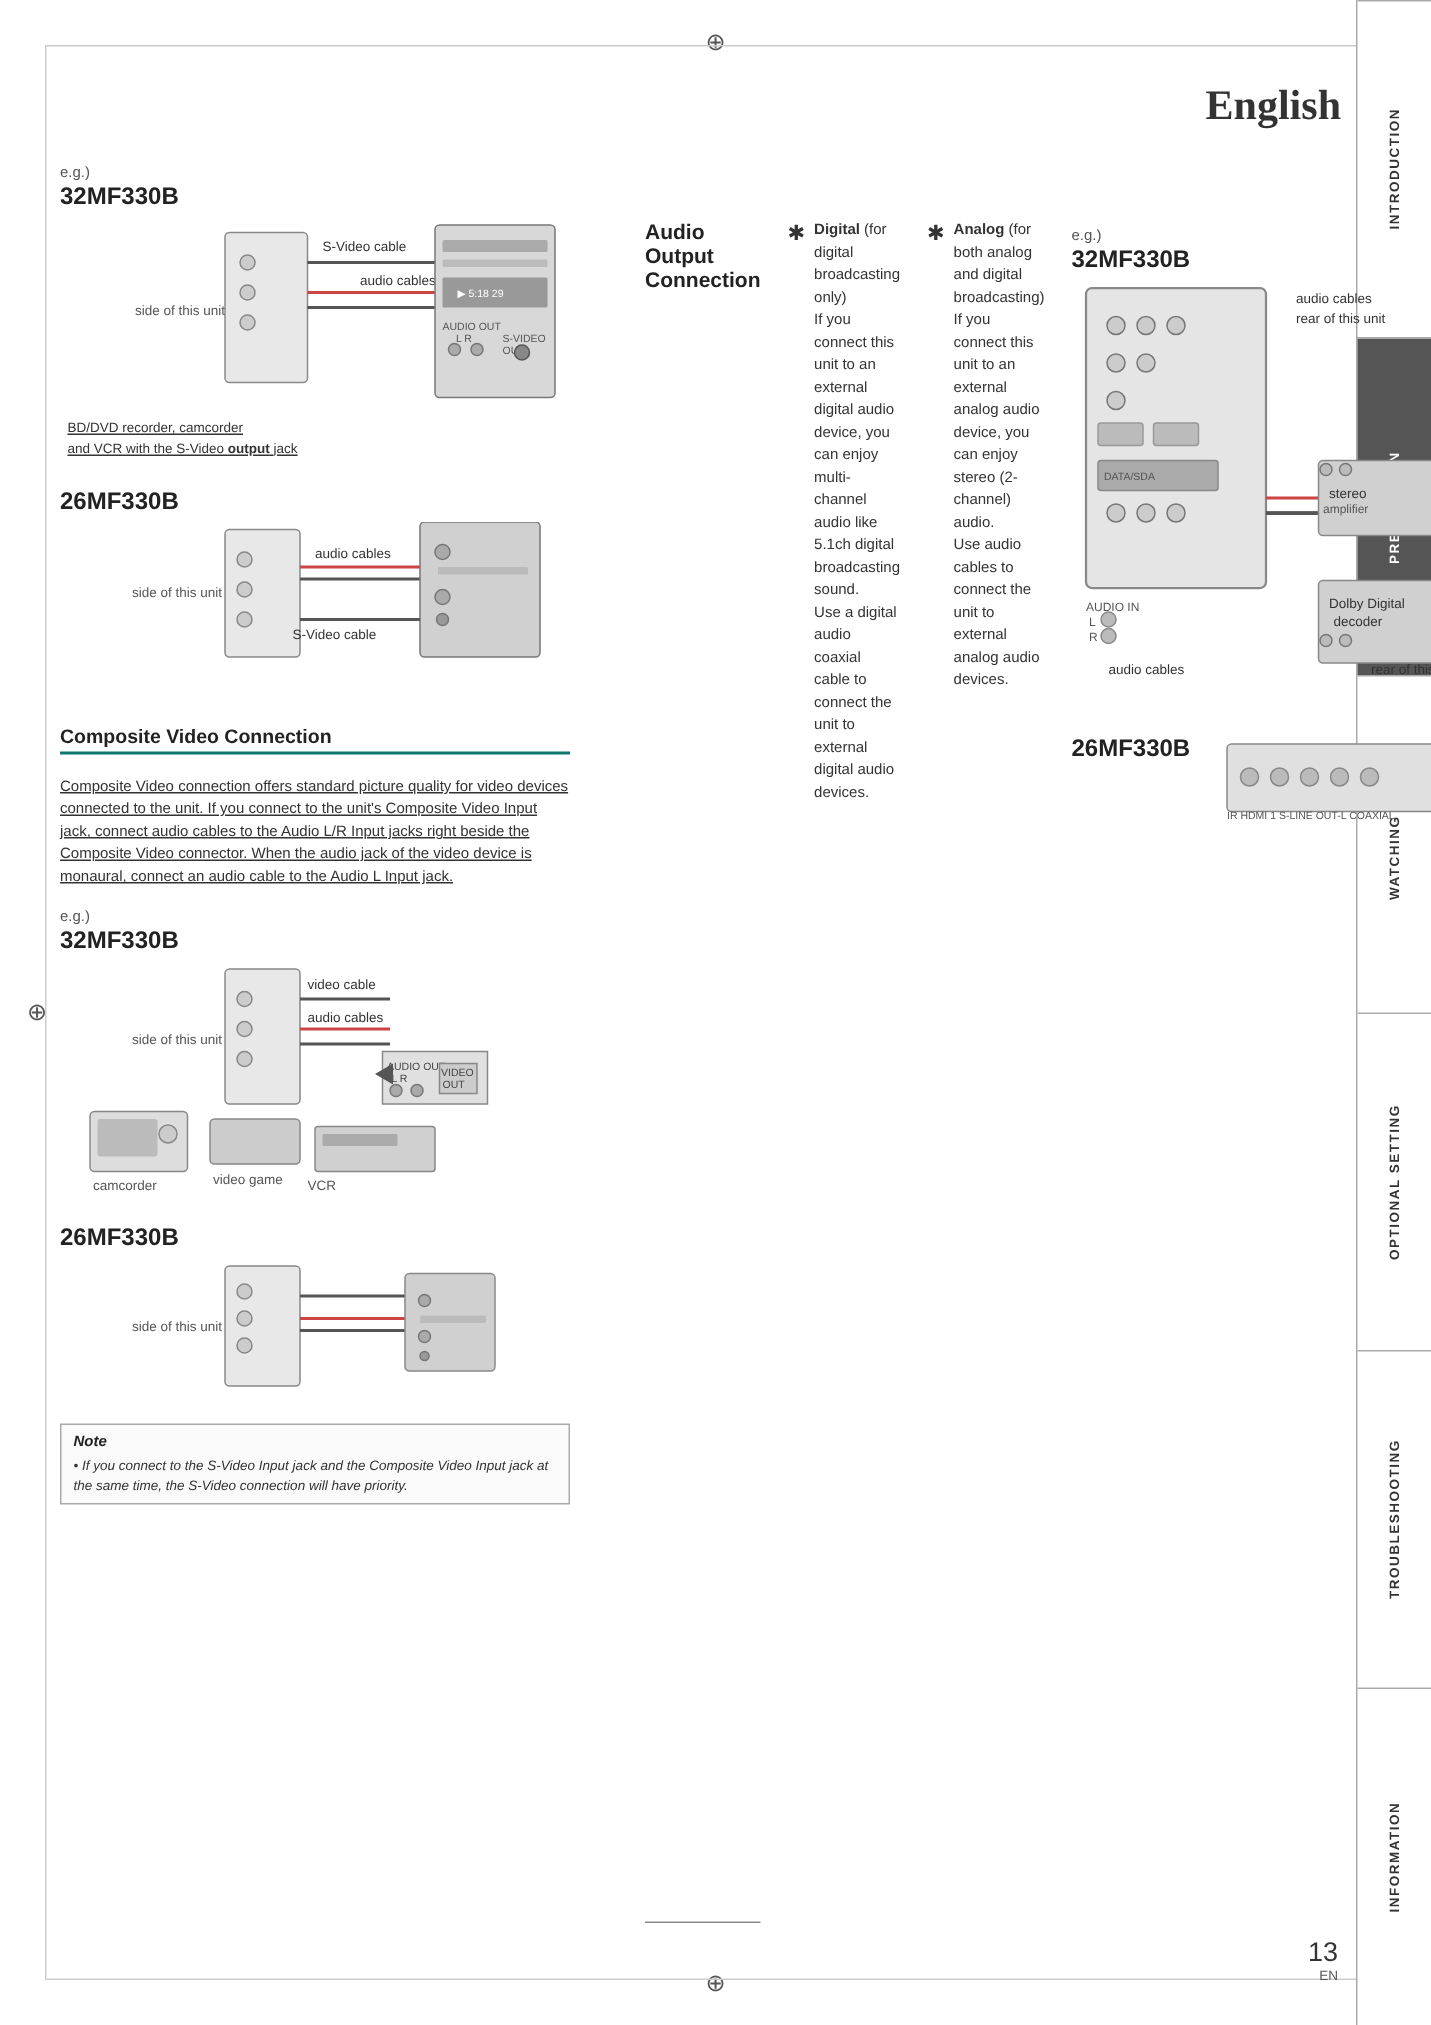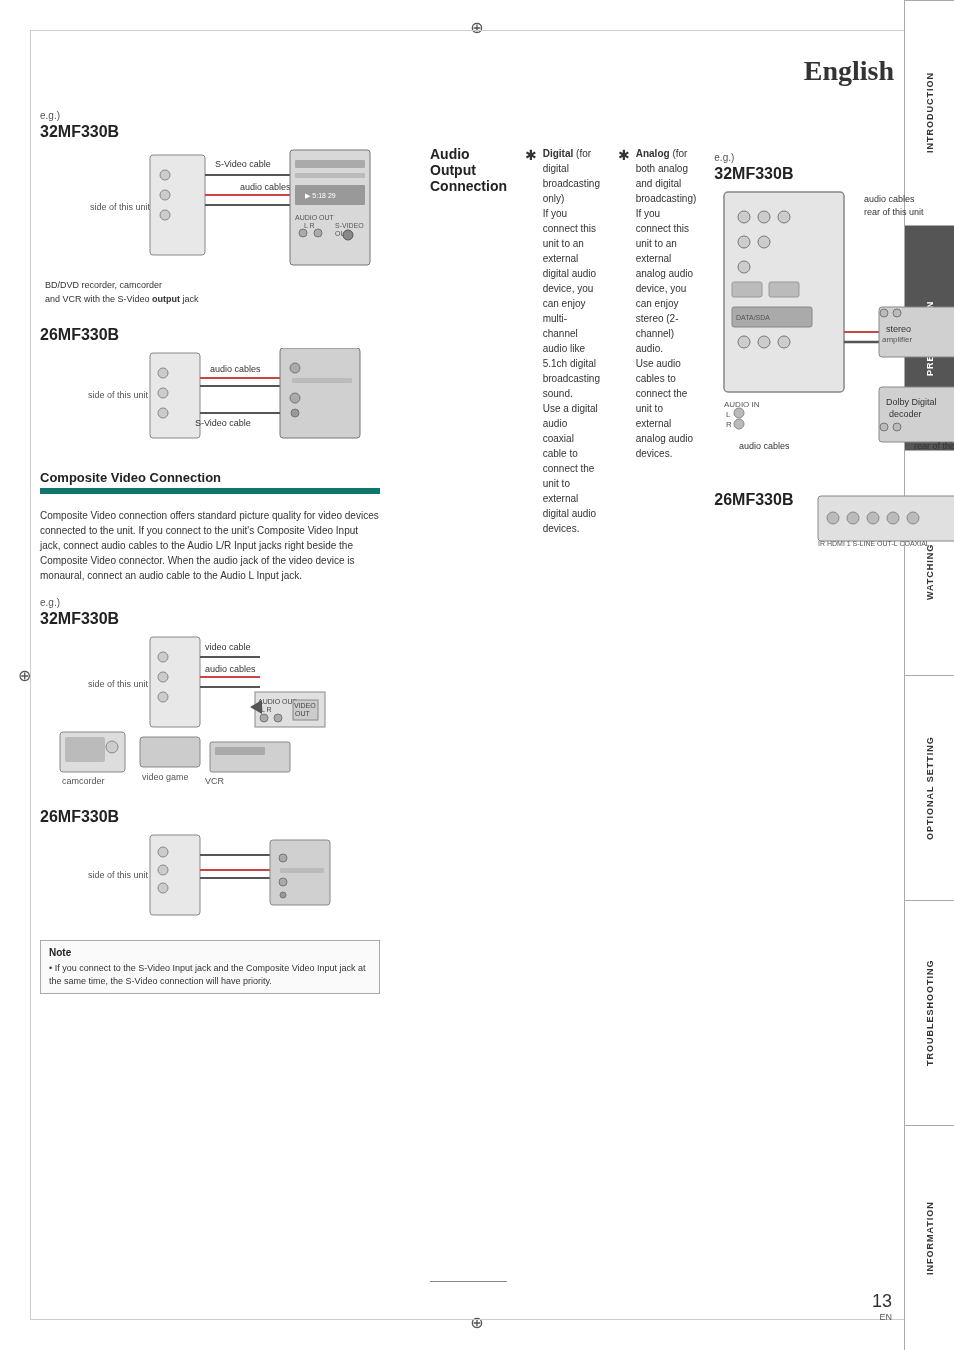--- a/index.html
+++ b/index.html
@@ -134,20 +134,21 @@
       padding-bottom: 4px;
       margin-bottom: 8px;
     }
 
     
     .body-text {
       font-size: 10px;
       line-height: 1.5;
       color: #333;
       margin-bottom: 6px;
+      text-decoration: underline;
     }
 
     .bullet-item {
       display: flex;
       gap: 6px;
       margin-bottom: 8px;
     }
     .bullet-star {
       font-size: 14px;
       color: #333;
@@ -162,20 +163,21 @@
     .bullet-content strong {
       font-weight: bold;
     }
 
     
     .note-box {
       border: 1px solid #aaa;
       padding: 6px 8px;
       margin-top: 8px;
       background: #fafafa;
+      font-style: italic;
     }
     .note-title {
       font-size: 10px;
       font-weight: bold;
       margin-bottom: 4px;
     }
     .note-text {
       font-size: 9px;
       line-height: 1.4;
       color: #333;
@@ -209,23 +211,23 @@
     .device-diagram {
       width: 100%;
       display: flex;
       justify-content: center;
       margin: 4px 0;
     }
 
     .composite-section-heading {
       font-size: 13px;
       font-weight: bold;
-      border-bottom: 6px solid #0f766e;
+      border-bottom: 2px solid #0f766e;
       padding-bottom: 3px;
-      margin: 10px 0 6px 0;
+      margin: 23px 0 6px 0;
     }
   </style>
 </head>
 <body>
 
 <div class="reg-mark reg-top">⊕</div>
 <div class="reg-mark reg-bottom">⊕</div>
 <div class="reg-mark reg-left">⊕</div>
 
 <div class="page-border-top"></div>

